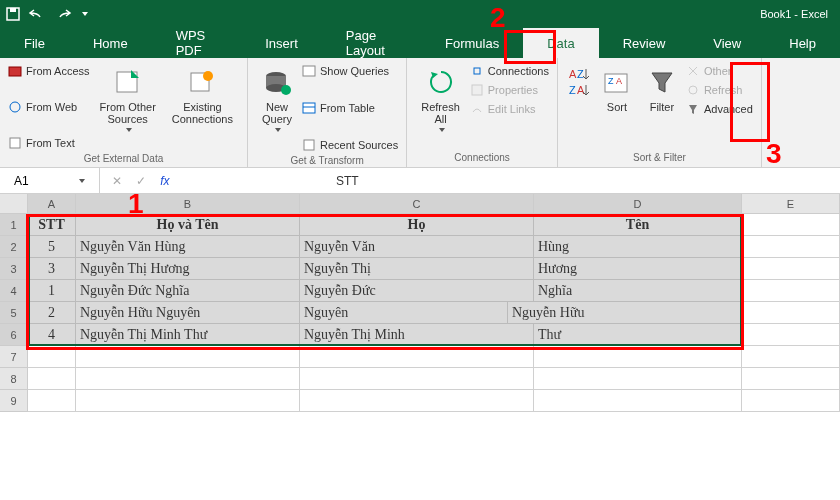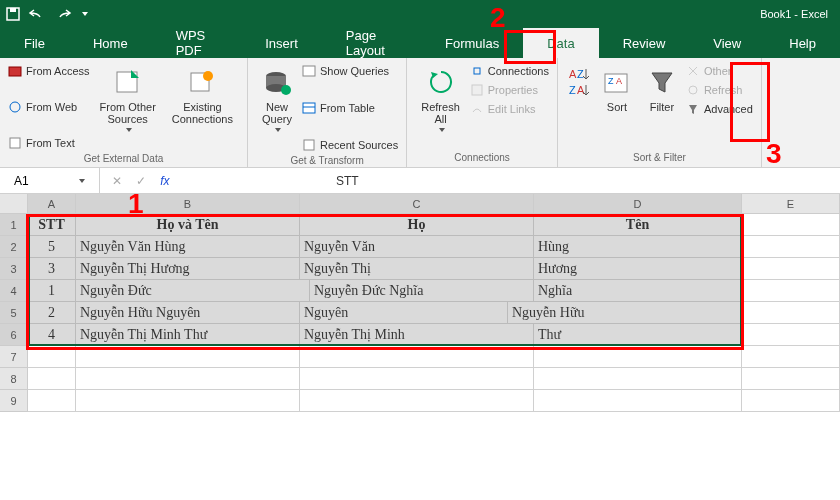--- a/index.html
+++ b/index.html
@@ -319,22 +319,22 @@
     <div class="rh">3</div>
     <div class="cell ctr wA">3</div>
     <div class="cell wB">Nguyễn Thị Hương</div>
     <div class="cell wC">Nguyễn Thị</div>
     <div class="cell wD">Hương</div>
     <div class="cell wE"></div>
   </div>
   <div class="row selected">
     <div class="rh">4</div>
     <div class="cell ctr wA">1</div>
+    <div class="cell wB">Nguyễn Đức Nghĩa</div>
     <div class="cell wC">Nguyễn Đức</div>
-    <div class="cell wB">Nguyễn Đức Nghĩa</div>
     <div class="cell wD">Nghĩa</div>
     <div class="cell wE"></div>
   </div>
   <div class="row selected">
     <div class="rh">5</div>
     <div class="cell ctr wA">2</div>
     <div class="cell wB">Nguyễn Hữu Nguyên</div>
     <div class="cell wD">Nguyên</div>
     <div class="cell wC">Nguyễn Hữu</div>
     <div class="cell wE"></div>

